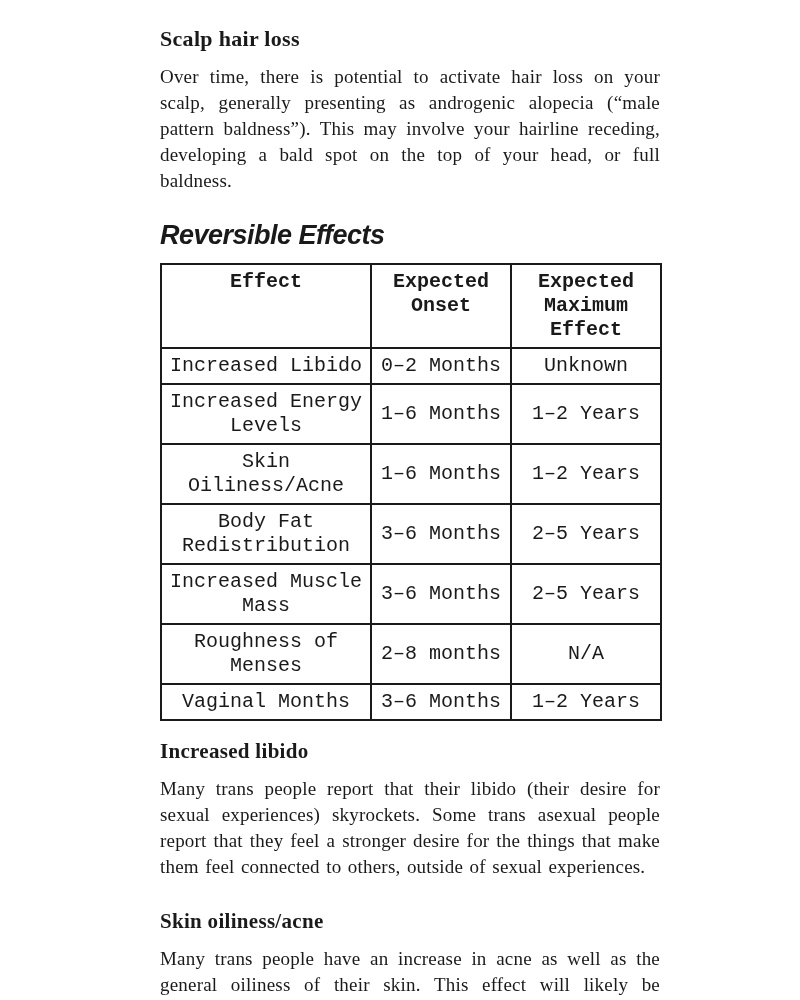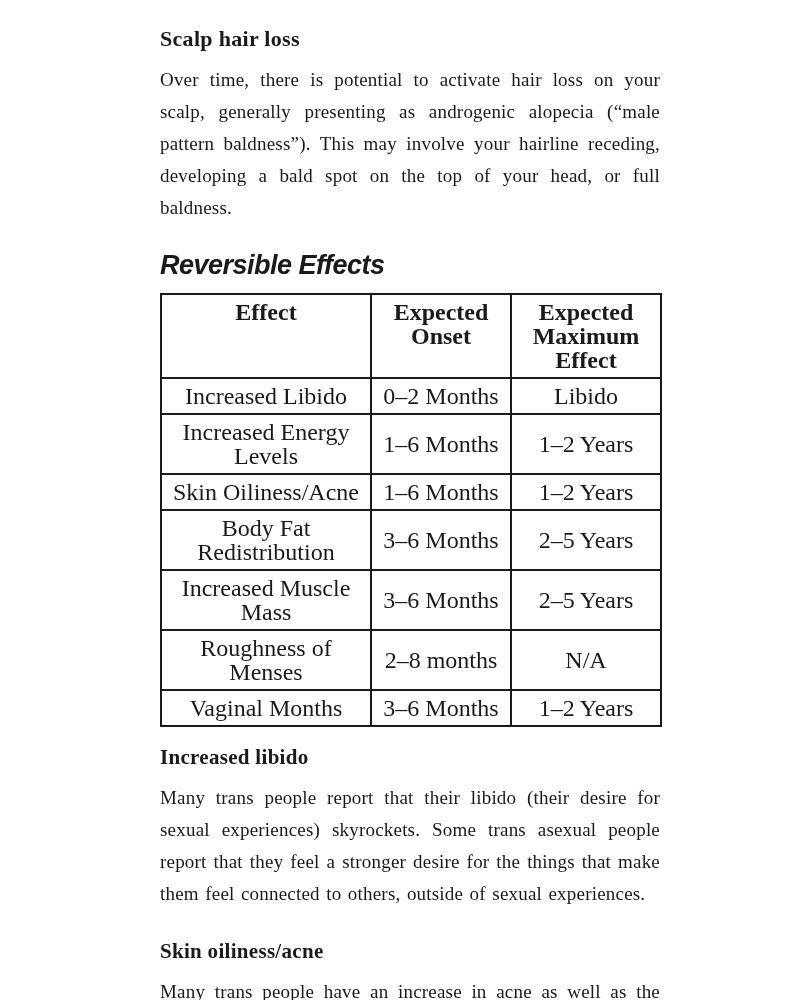--- a/index.html
+++ b/index.html
@@ -23,40 +23,41 @@
   .serif-heading {
     font-family: "Liberation Serif", serif;
     font-size: 22px;
     font-weight: bold;
     letter-spacing: 0.3px;
     margin: 0 0 12px 0;
     line-height: 26px;
   }
   .body-para {
     font-size: 19px;
-    line-height: 32px;
+    line-height: 26px;
     text-align: justify;
     letter-spacing: 0.2px;
     word-spacing: 1.5px;
     margin: 0;
   }
   .sans-heading {
     font-family: "Liberation Sans", sans-serif;
     font-size: 27px;
     font-weight: 700;
     letter-spacing: -0.5px;
     margin: 26px 0 13px 0;
     line-height: 30px;
     font-style: italic;
   }
   table.effects {
     border-collapse: collapse;
     width: 500px;
     table-layout: fixed;
-    font-size: 24px;
+    font-size: 20px;
+    font-family: Liberation Mono, monospace;
   }
   table.effects col.c1 { width: 210px; }
   table.effects col.c2 { width: 140px; }
   table.effects col.c3 { width: 150px; }
   table.effects th,
   table.effects td {
     border: 2px solid #1a1a1a;
     text-align: center;
     padding: 5px 6px;
     line-height: 24px;
@@ -100,21 +101,21 @@
 Onset</th>
         <th>Expected
 Maximum
 Effect</th>
       </tr>
     </thead>
     <tbody>
       <tr>
         <td>Increased Libido</td>
         <td>0–2 Months</td>
-        <td>Libido</td>
+        <td>Unknown</td>
       </tr>
       <tr>
         <td>Increased Energy
 Levels</td>
         <td>1–6 Months</td>
         <td>1–2 Years</td>
       </tr>
       <tr>
         <td>Skin Oiliness/Acne</td>
         <td>1–6 Months</td>

